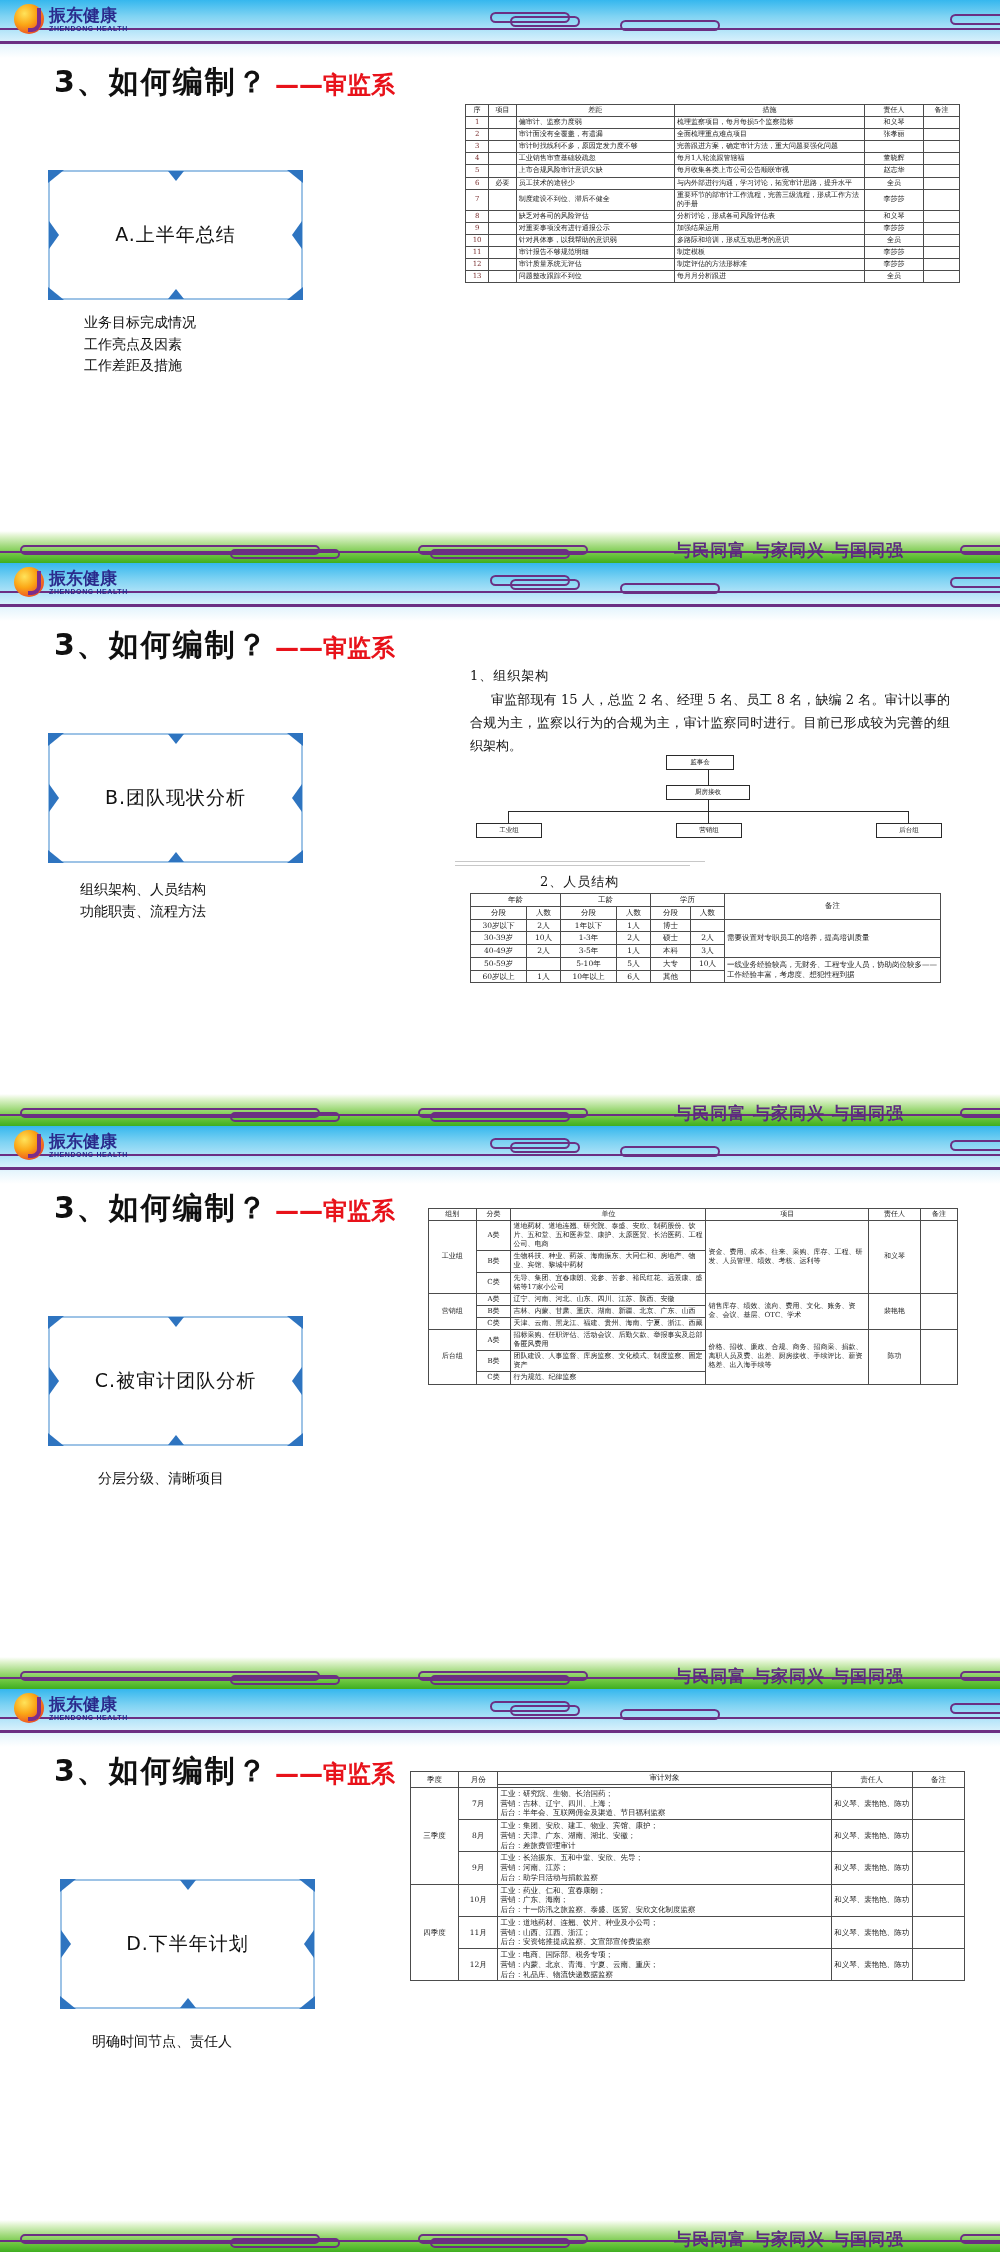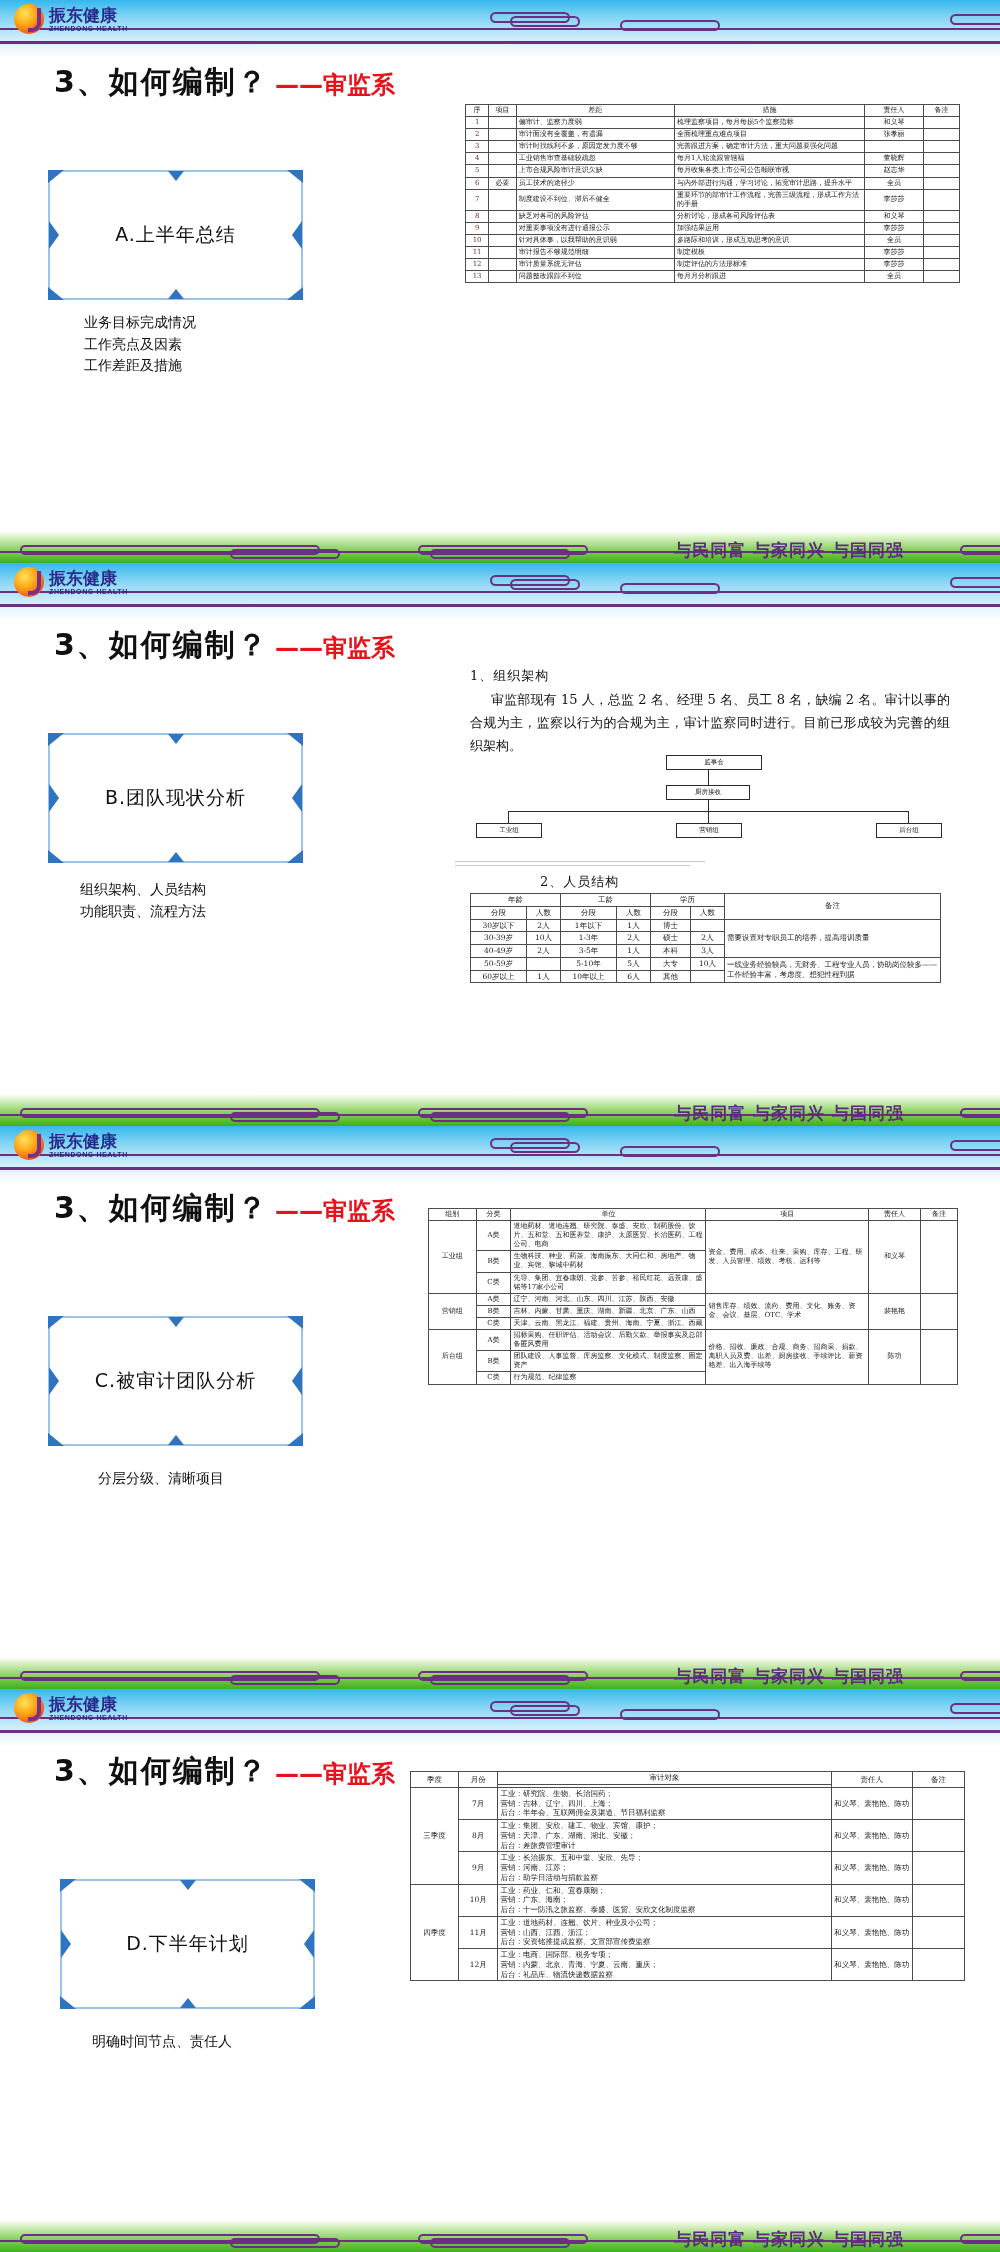--- a/index.html
+++ b/index.html
@@ -368,21 +368,21 @@
     <div>组织架构、人员结构</div>
     <div>功能职责、流程方法</div>
   </div>
 
   <div class="rcontent" style="left:470px; top:104px; width:480px;">
     <div class="rhead">1、组织架构</div>
     <div class="rpara"><span class="ind"></span><span>审监部现有 15 人，总监 2 名、经理 5 名、员工 8 名，缺编 2 名。审计以事的合规为主，监察以行为的合规为主，审计监察同时进行。目前已形成较为完善的组织架构。</span></div>
   </div>
 
   <div class="org" style="position:absolute; left:470px; top:192px; width:480px; height:92px;">
-    <div class="orgbox" style="left:196px; top:0; width:96px;">监事会</div>
+    <div class="orgbox" style="left:196px; top:0; width:68px;">监事会</div>
     <div class="vline" style="left:238px; top:14px; height:16px;"></div>
     <div class="orgbox" style="left:196px; top:30px; width:84px;">厨房接收</div>
     <div class="vline" style="left:238px; top:44px; height:12px;"></div>
     <div class="hline" style="left:38px; top:56px; width:400px;"></div>
     <div class="vline" style="left:38px; top:56px; height:12px;"></div>
     <div class="vline" style="left:238px; top:56px; height:12px;"></div>
     <div class="vline" style="left:438px; top:56px; height:12px;"></div>
     <div class="orgbox" style="left:6px; top:68px; width:66px;">工业组</div>
     <div class="orgbox" style="left:206px; top:68px; width:66px;">营销组</div>
     <div class="orgbox" style="left:406px; top:68px; width:66px;">后台组</div>

